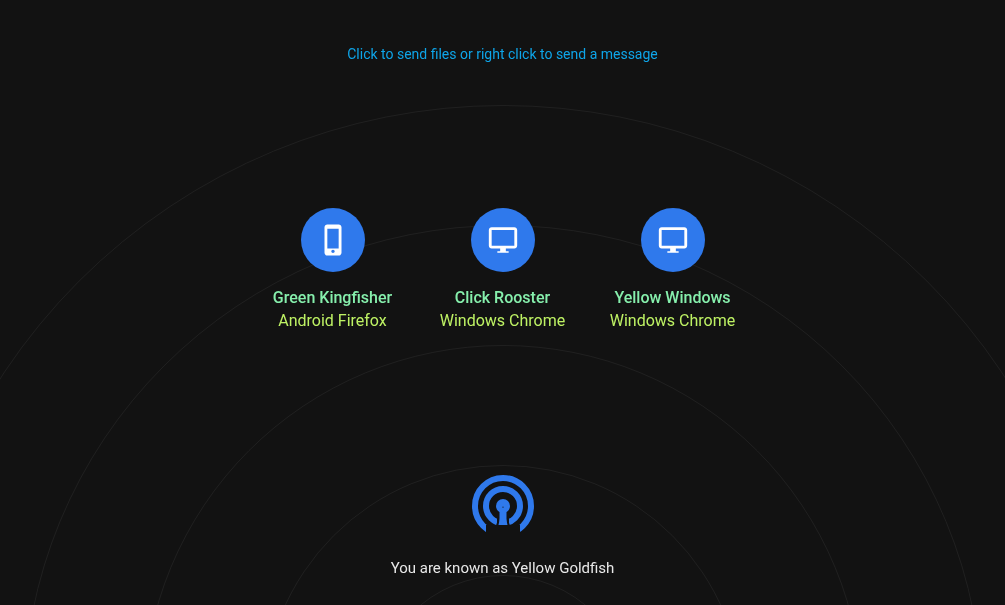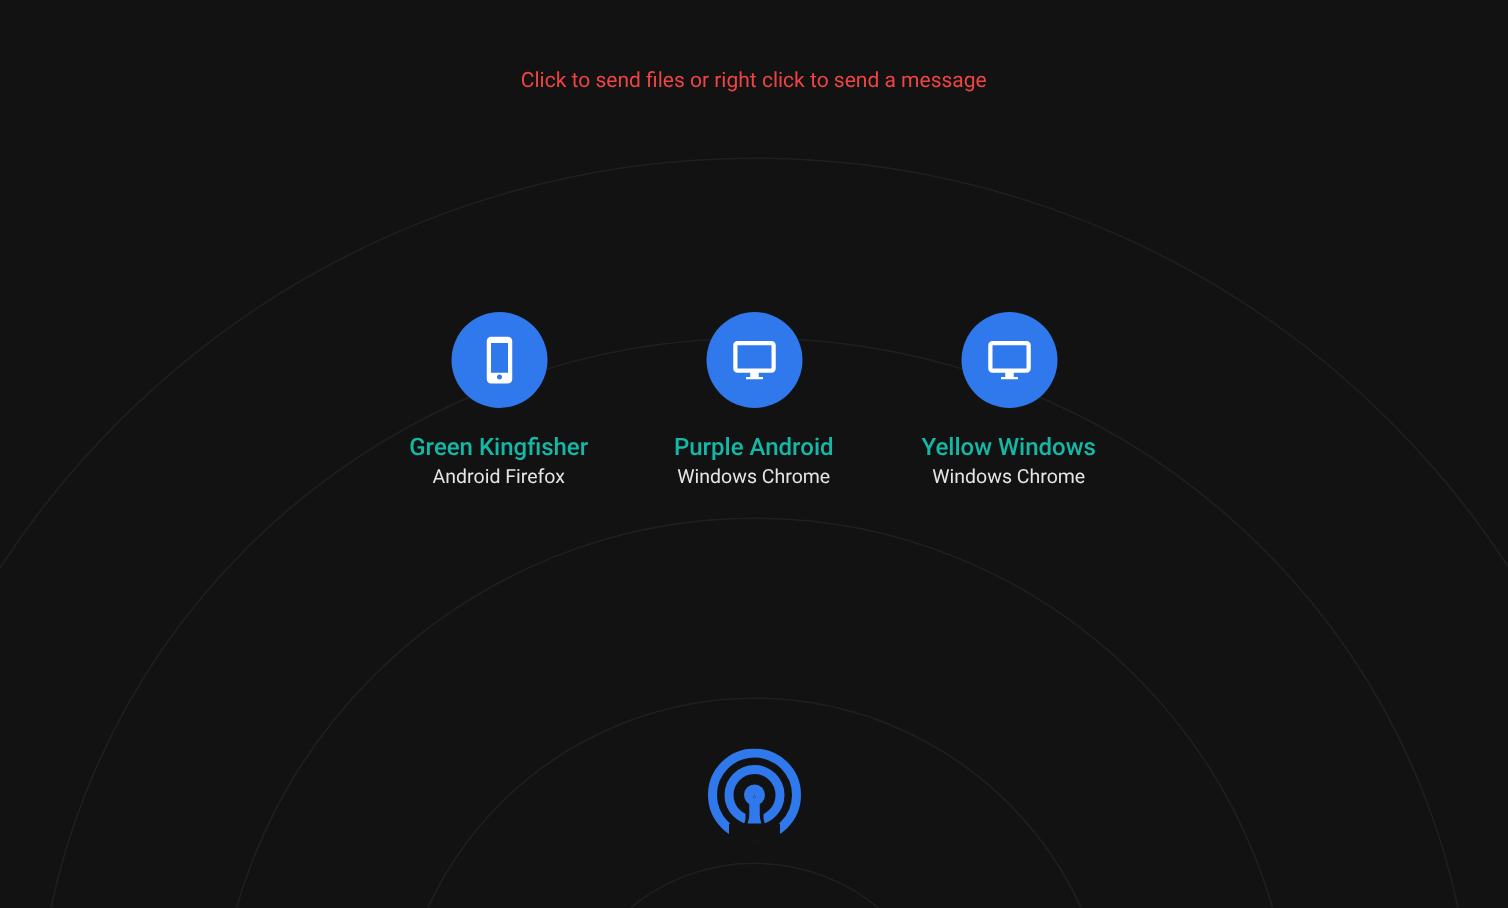--- a/index.html
+++ b/index.html
@@ -34,21 +34,21 @@
     .ring.r2 { width: 480px; height: 480px; }
     .ring.r3 { width: 720px; height: 720px; }
     .ring.r4 { width: 960px; height: 960px; }
     .ring.r5 { width: 1200px; height: 1200px; }
     .hint {
       position: absolute;
       top: 46px;
       left: 0;
       right: 0;
       text-align: center;
-      color: #ef4444;
+      color: #0ea5e9;
       font-size: 14px;
     }
     .peers {
       position: absolute;
       top: 208px;
       left: 0;
       right: 0;
       display: flex;
       justify-content: center;
       gap: 30px;
@@ -69,29 +69,29 @@
       align-items: center;
       justify-content: center;
       margin-bottom: 16px;
     }
     .device-icon svg {
       width: 34px;
       height: 34px;
       fill: #fff;
     }
     .peer-name {
-      color: #14b8a6;
+      color: #86efac;
       font-size: 16px;
       font-weight: 500;
       margin-bottom: 4px;
       white-space: nowrap;
     }
     .peer-sub {
-      color: #e5e5e5;
-      font-size: 13px;
+      color: #bef264;
+      font-size: 16px;
       white-space: nowrap;
     }
     .footer {
       position: absolute;
       bottom: 22px;
       left: 0;
       right: 0;
       display: flex;
       flex-direction: column;
       align-items: center;
@@ -133,21 +133,21 @@
     <div class="peer-name">Green Kingfisher</div>
     <div class="peer-sub">Android Firefox</div>
   </div>
 
   <div class="peer">
     <div class="device-icon">
       <svg viewBox="0 0 24 24">
           <path d="M20 3H4c-1.1 0-2 .9-2 2v11c0 1.1.9 2 2 2h6v2H8v1h8v-1h-2v-2h6c1.1 0 2-.9 2-2V5c0-1.1-.9-2-2-2zm0 13H4V5h16v11z"></path>
         </svg>
     </div>
-    <div class="peer-name">Purple Android</div>
+    <div class="peer-name">Click Rooster</div>
     <div class="peer-sub">Windows Chrome</div>
   </div>
 
   <div class="peer">
     <div class="device-icon">
       <svg viewBox="0 0 24 24">
           <path d="M20 3H4c-1.1 0-2 .9-2 2v11c0 1.1.9 2 2 2h6v2H8v1h8v-1h-2v-2h6c1.1 0 2-.9 2-2V5c0-1.1-.9-2-2-2zm0 13H4V5h16v11z"></path>
         </svg>
     </div>
     <div class="peer-name">Yellow Windows</div>
@@ -161,13 +161,14 @@
       <circle cx="31" cy="31" r="28" fill="none" stroke="#2f79ec" stroke-width="6"></circle>
       <circle cx="31" cy="31" r="17" fill="none" stroke="#2f79ec" stroke-width="6"></circle>
       <circle cx="31" cy="31" r="7" fill="#2f79ec"></circle>
       <rect x="25" y="37" width="12" height="26" fill="#121212"></rect>
       <path d="M31 31 L22 56 L40 56 Z" fill="#121212"></path>
       <path d="M31 31 L26 52 L36 52 Z" fill="#2f79ec"></path>
       <rect x="27.5" y="33" width="7" height="18" fill="#2f79ec"></rect>
       <rect x="14" y="50" width="34" height="14" fill="#121212"></rect>
     </svg>
   </div>
+  <div class="self-name">You are known as Yellow Goldfish</div>
 </div>
 
 </body></html>

